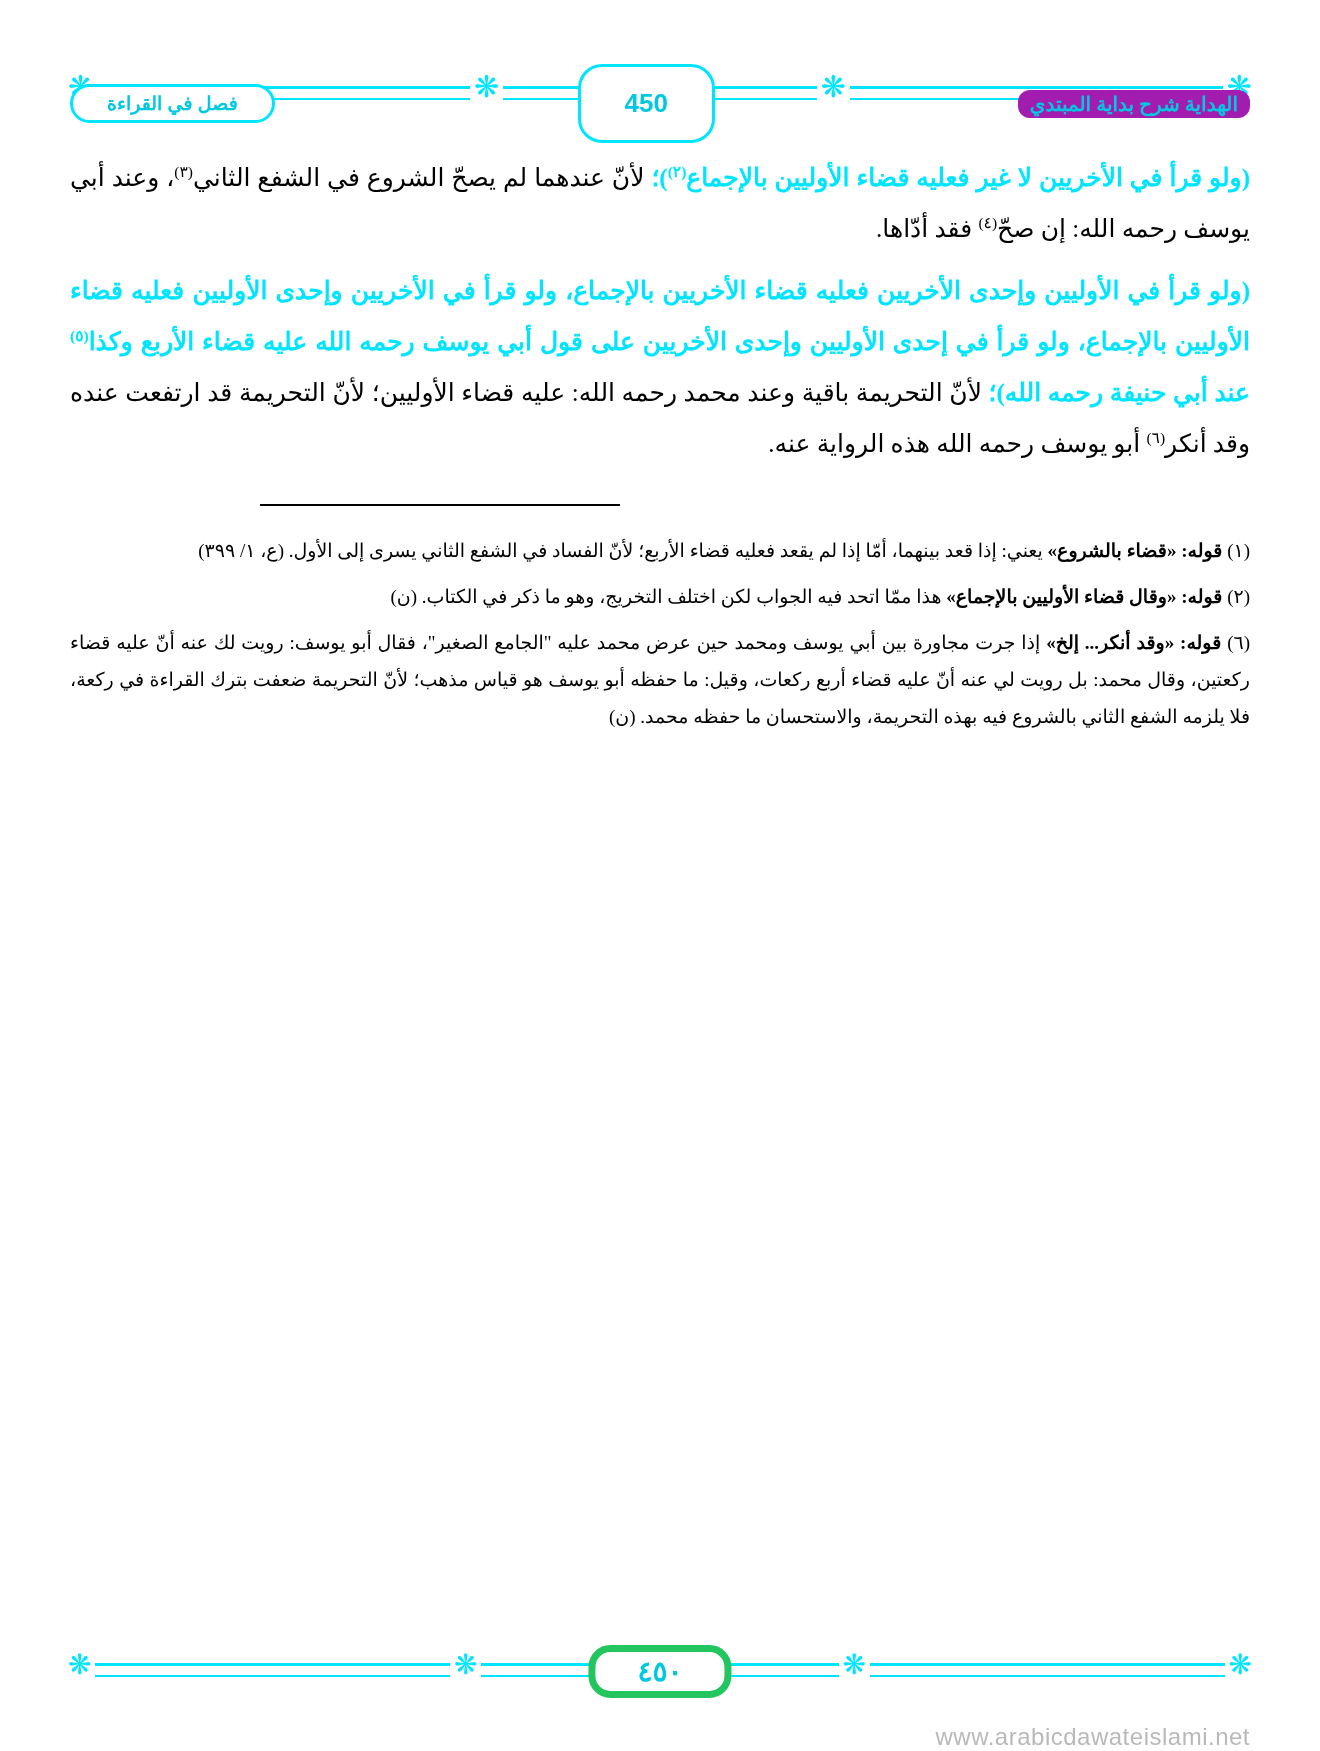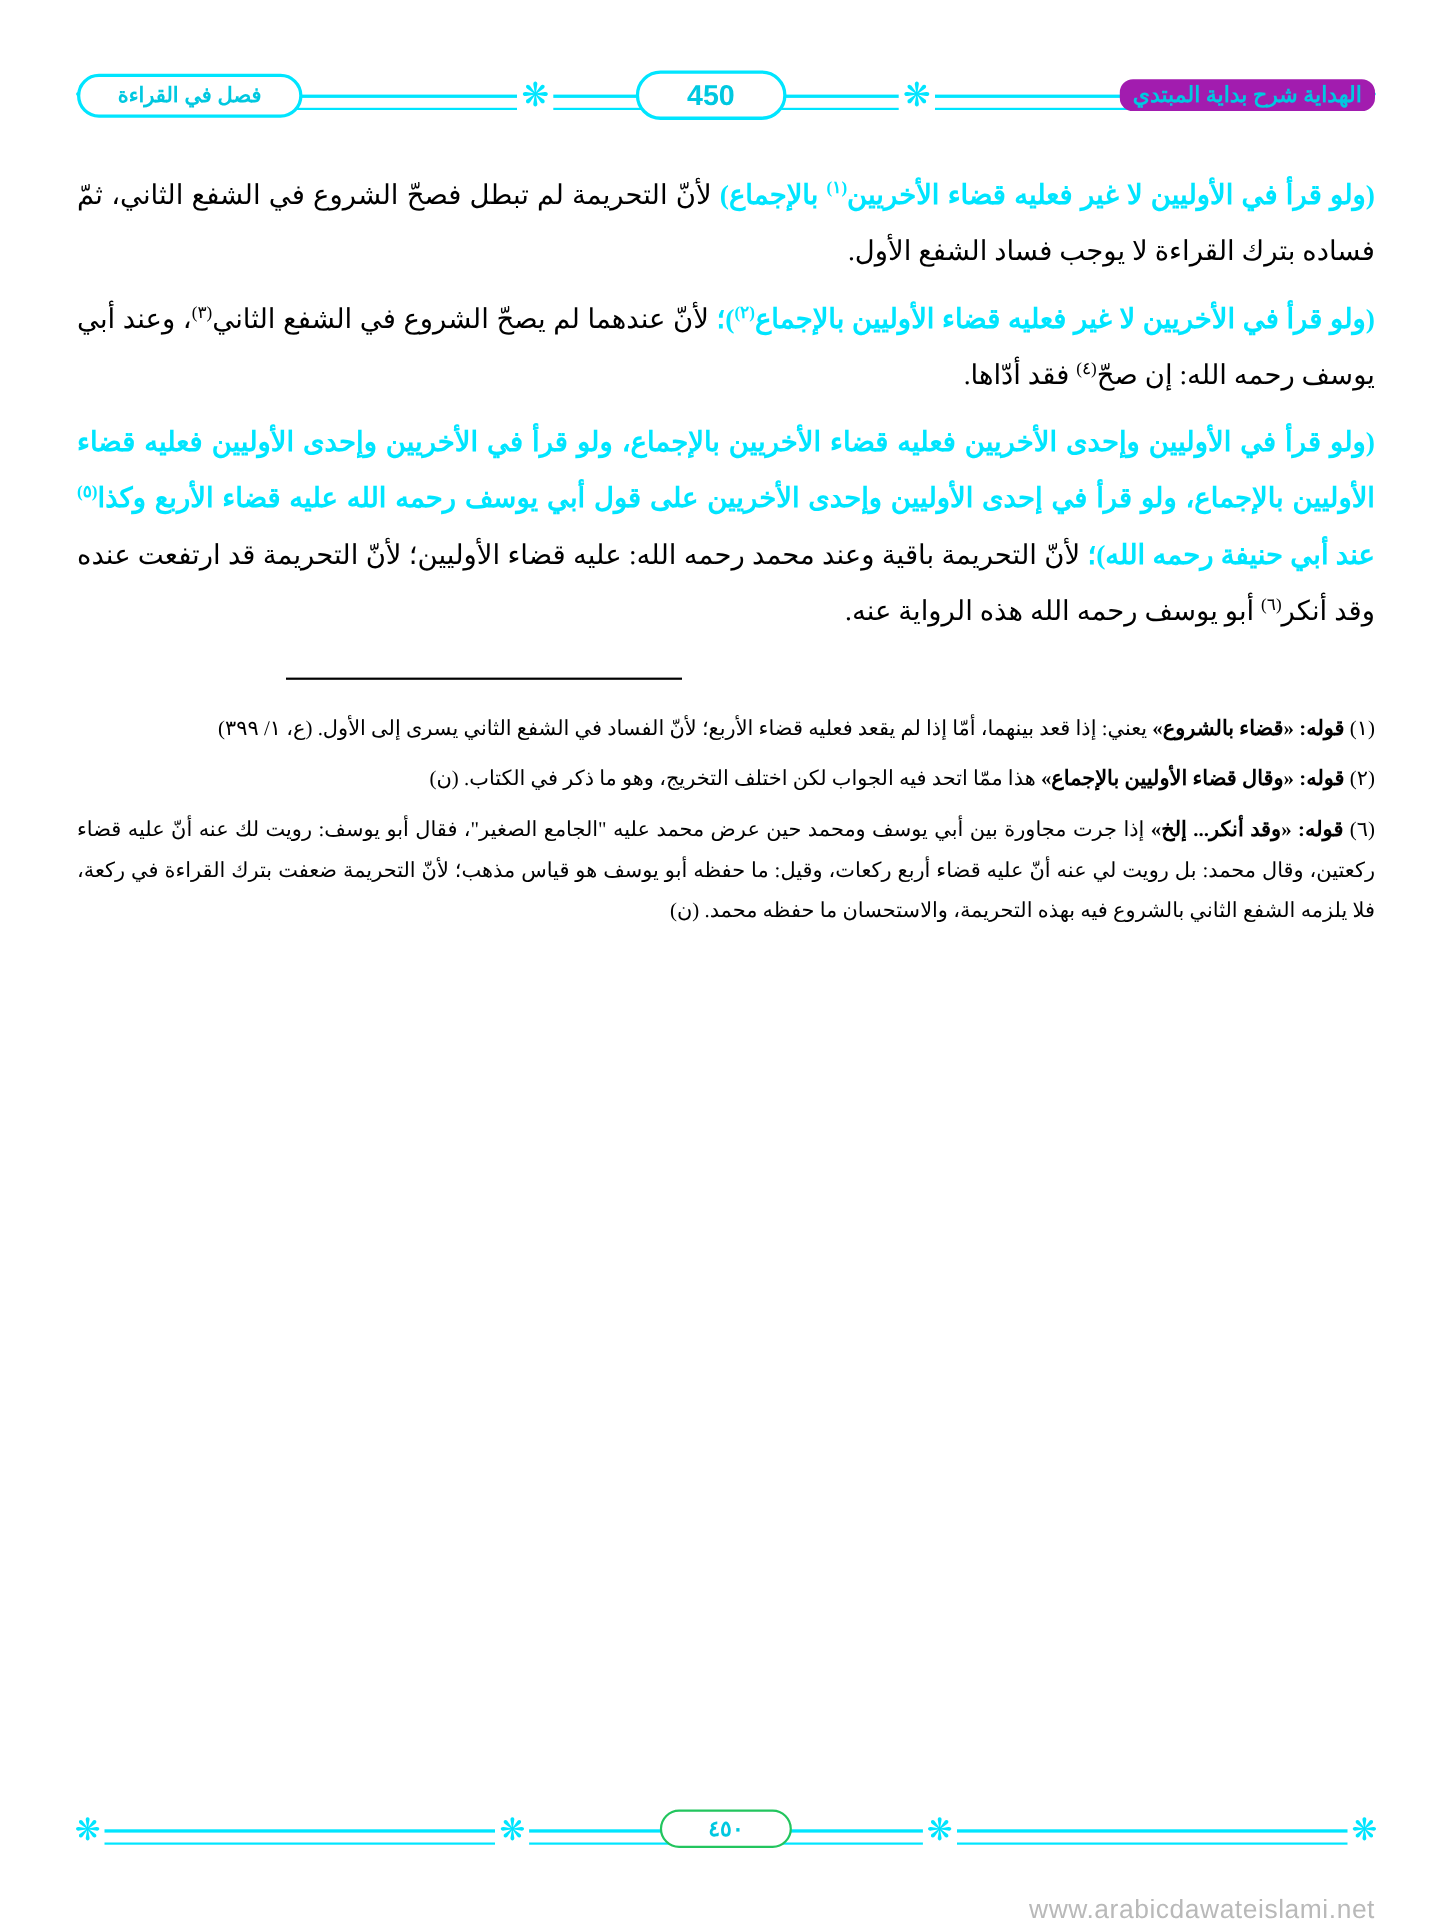--- a/index.html
+++ b/index.html
@@ -61,21 +61,21 @@
     font-size: 19px;
     color: #00c8e0;
     white-space: nowrap;
     position: relative;
     z-index: 3;
   }
   .page-pill {
     background: #ffffff;
     border: 3px solid #00e5ff;
     border-radius: 24px;
-    padding: 4px 44px;
+    padding: 21px 44px;
     font-family: "Liberation Sans", sans-serif;
     font-weight: bold;
     font-size: 26px;
     color: #00c8e0;
     position: relative;
     z-index: 3;
   }
   .book-name {
     background: #a21caf;
     padding: 2px 12px;
@@ -163,26 +163,26 @@
   .footer-rule.second {
     top: 30px;
     border-top: 2px solid #00e5ff;
   }
   .footer-pill {
     position: absolute;
     left: 50%;
     transform: translateX(-50%);
     top: 0;
     background: #ffffff;
-    border: 2px solid #22c55e;
+    border: 7px solid #22c55e;
     border-radius: 22px;
     padding: 3px 42px;
     font-family: "Liberation Sans", sans-serif;
     font-weight: bold;
-    font-size: 20px;
+    font-size: 28px;
     color: #00c8e0;
     z-index: 3;
   }
   .footer .orn { top: 6px; font-size: 28px; }
   .footer .orn.left-end { left: -6px; }
   .footer .orn.right-end { right: -6px; }
   .footer .orn.mid-left { left: 380px; }
   .footer .orn.mid-right { right: 380px; }
 
   .watermark {
@@ -212,23 +212,20 @@
 
     <div class="header-inner">
       <div class="book-name">الهداية شرح بداية المبتدي</div>
       <div class="page-pill">450</div>
       <div class="chapter-pill">فصل في القراءة</div>
     </div>
   </div>
 
   <div class="matn">
 
-    <p>
-      <span class="hl">(ولو قرأ في الأوليين لا غير فعليه قضاء الأخريين</span><sup class="hl">(١)</sup><span class="hl"> بالإجماع)</span><span> لأنّ التحريمة لم تبطل فصحّ الشروع في الشفع الثاني، ثمّ فساده بترك القراءة لا يوجب فساد الشفع الأول.</span>
-    </p>
 
     <p>
       <span class="hl">(ولو قرأ في الأخريين لا غير فعليه قضاء الأوليين بالإجماع</span><sup class="hl">(٢)</sup><span class="hl">)؛</span><span> لأنّ عندهما لم يصحّ الشروع في الشفع الثاني</span><sup>(٣)</sup><span>، وعند أبي يوسف رحمه الله: إن صحّ</span><sup>(٤)</sup><span> فقد أدّاها.</span>
     </p>
 
     <p>
       <span class="hl">(ولو قرأ في الأوليين وإحدى الأخريين فعليه قضاء الأخريين بالإجماع، ولو قرأ في الأخريين وإحدى الأوليين فعليه قضاء الأوليين بالإجماع، ولو قرأ في إحدى الأوليين وإحدى الأخريين على قول أبي يوسف رحمه الله عليه قضاء الأربع وكذا</span><sup class="hl">(٥)</sup><span class="hl"> عند أبي حنيفة رحمه الله)؛</span><span> لأنّ التحريمة باقية وعند محمد رحمه الله: عليه قضاء الأوليين؛ لأنّ التحريمة قد ارتفعت عنده وقد أنكر</span><sup>(٦)</sup><span> أبو يوسف رحمه الله هذه الرواية عنه.</span>
     </p>
 
   </div>

